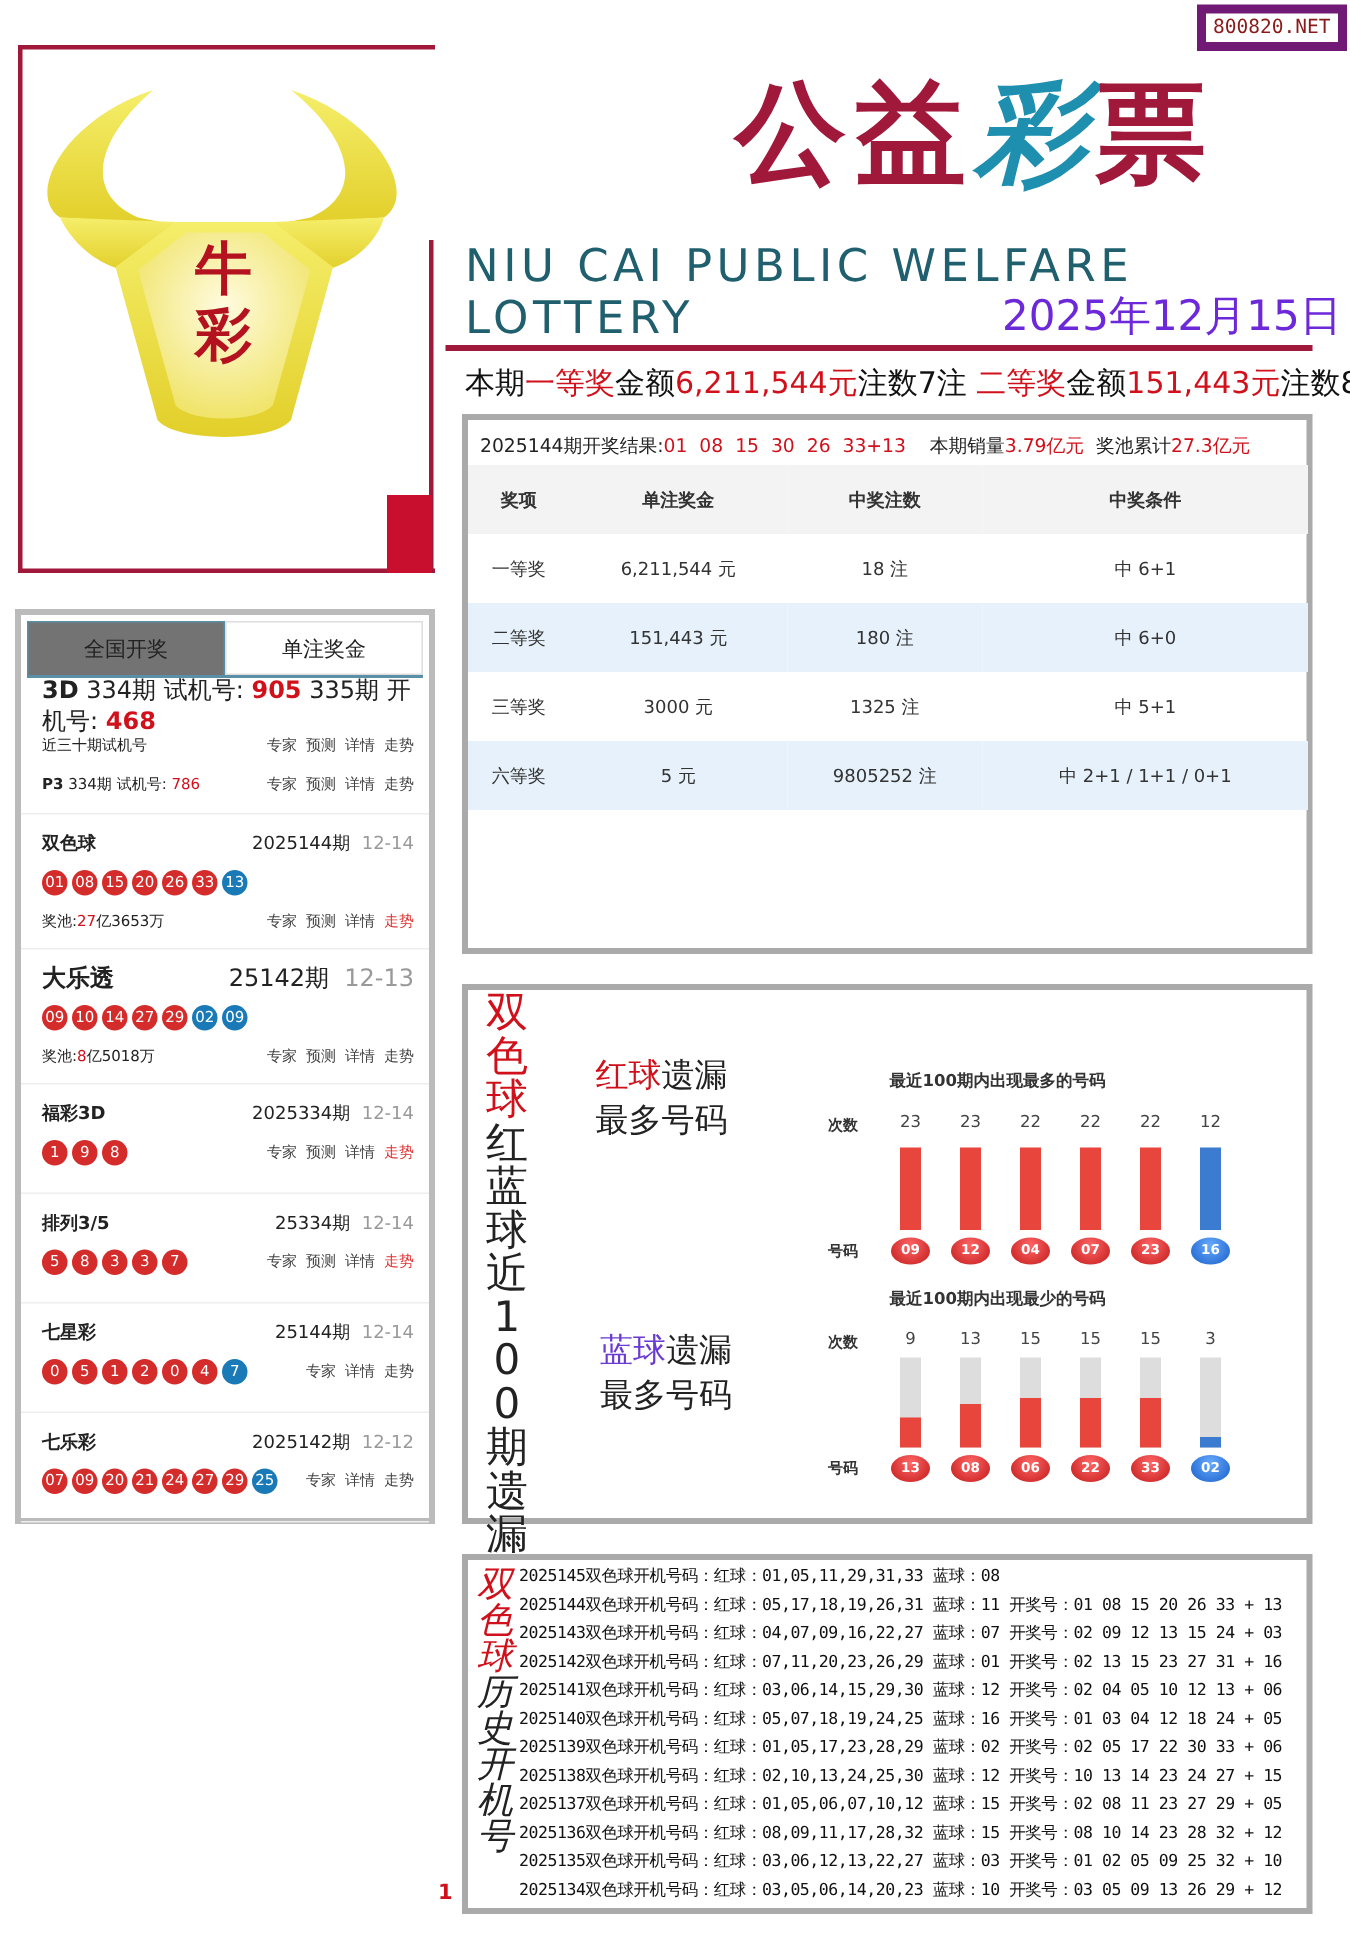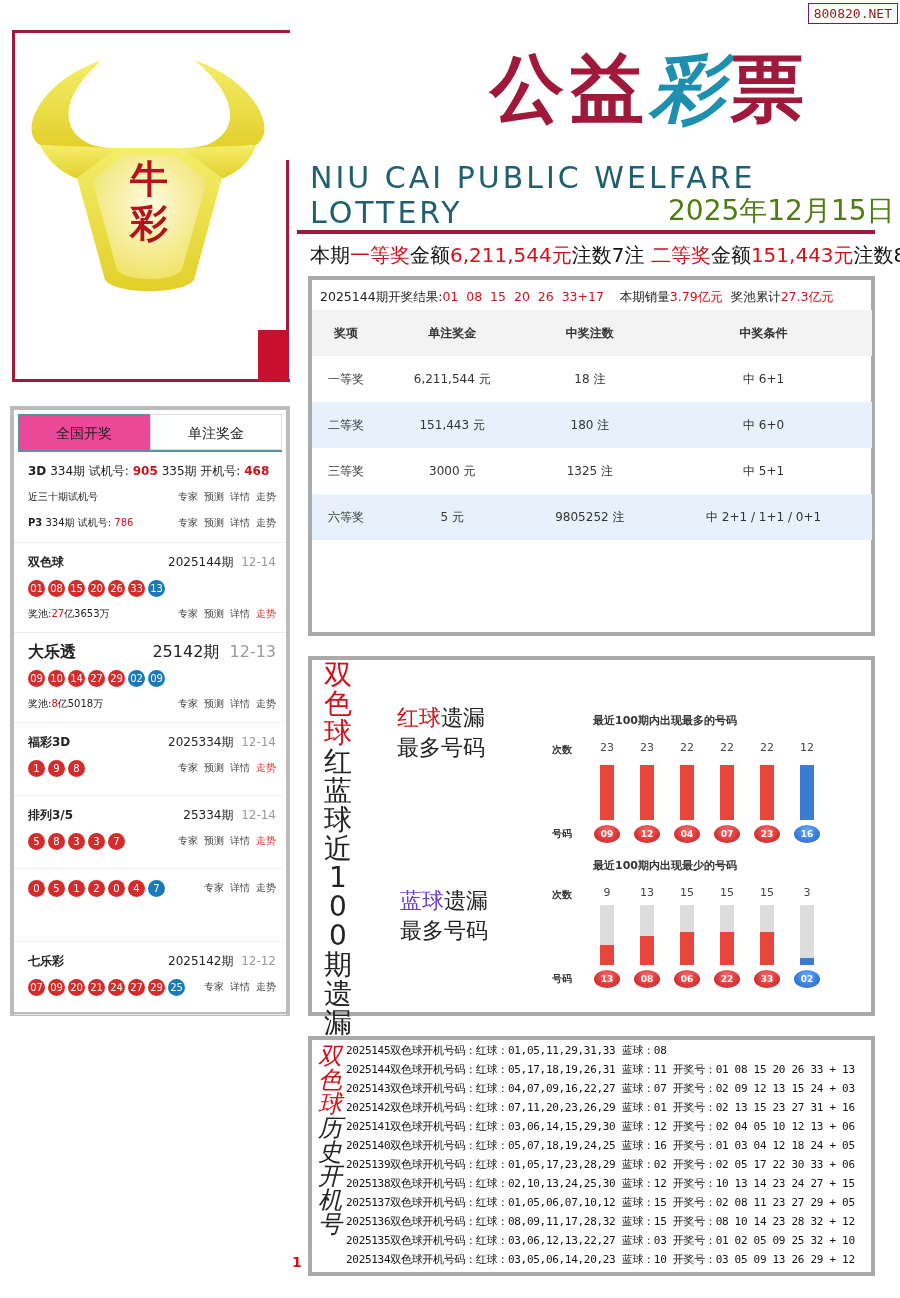--- a/index.html
+++ b/index.html
@@ -1,40 +1,40 @@
 <!DOCTYPE html>
 <html><head>
 <meta charset="utf-8">
 <style>
 *{box-sizing:border-box;margin:0;padding:0}
 body{width:900px;height:1298px;background:#fff;position:relative;font-family:"DejaVu Sans","Liberation Sans",sans-serif;color:#222;overflow:hidden}
 .abs{position:absolute}
-.watermark{right:2px;top:3px;border:1px solid #701a75;color:#8b1a1a;font-size:13px;padding:2px 5px;font-family:"DejaVu Sans Mono",monospace;background:#fff}
+.watermark{right:2px;top:3px;border:6px solid #701a75;color:#8b1a1a;font-size:13px;padding:2px 5px;font-family:"DejaVu Sans Mono",monospace;background:#fff}
 .logo-frame{left:12px;top:30px;width:278px;height:300px;border-left:3px solid #a0183a;border-top:3px solid #a0183a}
 .logo-frame2{left:12px;top:330px;width:278px;height:52px;border-left:3px solid #a0183a;border-bottom:3px solid #a0183a}
 .logo-rightbar{left:286px;top:160px;width:3px;height:222px;background:#a0183a}
 .logo-redblock{left:258px;top:330px;width:30px;height:52px;background:#c8102e}
 .bull{left:22px;top:50px;width:255px;height:255px}
 .title-cn{left:490px;top:40px;font-size:74px;font-weight:bold;color:#a0183a;letter-spacing:6px;font-family:"DejaVu Sans",sans-serif}
 .title-cn .cai{color:#1f8fb0;font-style:italic}
 .title-en{left:310px;top:160px;font-size:30px;color:#1f5f6e;letter-spacing:3px}
-.date{left:668px;top:192px;font-size:28px;color:#4d7c0f}
+.date{left:668px;top:192px;font-size:28px;color:#6d28d9}
 .hr-red{left:297px;top:230px;width:578px;height:4px;background:#a0183a}
 .summary{left:310px;top:242px;font-size:20px;color:#111;white-space:nowrap}
 .red{color:#d0111b}
 .prize-box{left:308px;top:276px;width:567px;height:360px;border:4px solid #aaa;background:#fff}
 .prize-head{height:30px;font-size:12.5px;padding:9px 0 0 8px;white-space:nowrap}
 table.pt{width:560px;border-collapse:collapse;font-size:12px}
 table.pt th{background:#f3f3f3;height:46px;font-weight:bold;color:#333}
 table.pt td{height:46px;text-align:center;color:#333}
 table.pt tr.alt td{background:#e6f1fb}
 .side{left:10px;top:406px;width:280px;height:610px;border:4px solid #bbb;background:#fff}
 .tabs{display:flex;margin:4px 4px 0 4px;border-bottom:2px solid #5a8fa8}
 .tab{flex:1;height:36px;text-align:center;line-height:36px;font-size:14px;border:1px solid #ddd}
-.tab.active{border:1px solid #5a8fa8;border-bottom:none;background:#ec4899}
+.tab.active{border:1px solid #5a8fa8;border-bottom:none;background:#737373}
 .sect{padding:6px 10px 6px 14px;border-bottom:1px solid #eee}
 .row{display:flex;justify-content:space-between;align-items:center;font-size:11px;height:26px}
 .row .b{font-weight:bold}
 .links span{margin-left:6px;color:#444}
 .links span.hot{color:#d33}
 .gray{color:#999}
 .balls{display:flex;gap:3px}
 .ball{width:17px;height:17px;border-radius:50%;background:#d42b2b;color:#fff;font-size:10px;text-align:center;line-height:17px}
 .ball.blue{background:#1a7ab8}
 .miss-box{left:308px;top:656px;width:567px;height:360px;border:4px solid #aaa;background:#fff}
@@ -89,21 +89,21 @@
 <div class="abs title-en">NIU CAI PUBLIC WELFARE LOTTERY</div>
 <div class="abs date">2025年12月15日</div>
 <div class="abs hr-red"></div>
 
 <div class="abs summary">
   <span>本期</span><span class="red">一等奖</span><span>金额</span><span class="red">6,211,544元</span><span>注数7注</span>&nbsp;<span class="red">二等奖</span><span>金额</span><span class="red">151,443元</span><span>注数81注</span>
 </div>
 
 <div class="abs prize-box">
   <div class="prize-head">
-    <span>2025144期开奖结果:</span><span class="red" style="white-space:pre">01  08  15  20  26  33+17</span>&nbsp;&nbsp;&nbsp;
+    <span>2025144期开奖结果:</span><span class="red" style="white-space:pre">01  08  15  30  26  33+13</span>&nbsp;&nbsp;&nbsp;
     <span>本期销量</span><span class="red">3.79亿元</span>&nbsp;
     <span>奖池累计</span><span class="red">27.3亿元</span>
   </div>
   <table class="pt">
     <thead>
         <tr>
       <th>奖项</th>
       <th>单注奖金</th>
       <th>中奖注数</th>
       <th>中奖条件</th>
@@ -137,21 +137,21 @@
       </tbody>
   </table>
 </div>
 
 <div class="abs side">
   <div class="tabs">
     <div class="tab active">全国开奖</div>
     <div class="tab">单注奖金</div>
   </div>
   <div class="sect">
-    <div class="row" style="font-size:12px">
+    <div class="row" style="font-size:16px">
       <div><span class="b">3D</span> <span>334期 试机号:</span> <span class="red b">905</span> <span>335期 开机号:</span> <span class="red b">468</span></div>
     </div>
     <div class="row" style="font-size:10px">
       <span>近三十期试机号</span>
       <span class="links"><span>专家</span><span>预测</span><span>详情</span><span>走势</span></span>
     </div>
     <div class="row" style="font-size:10px">
       <div><span class="b">P3</span> <span>334期 试机号:</span> <span class="red">786</span></div>
       <span class="links"><span>专家</span><span>预测</span><span>详情</span><span>走势</span></span>
     </div>
@@ -223,20 +223,24 @@
             <span class="ball">5</span>
             <span class="ball">8</span>
             <span class="ball">3</span>
             <span class="ball">3</span>
             <span class="ball">7</span>
           </div>
           <span class="links" style="font-size:10px"><span class="">专家</span><span class="">预测</span><span class="">详情</span><span class="hot">走势</span></span>
         </div>
       </div>
       <div class="sect" style="height: 73px;">
+        <div class="row" style="font-size:12px">
+          <span class="b">七星彩</span>
+          <span>25144期&nbsp;&nbsp;<span class="gray">12-14</span></span>
+        </div>
         <div class="row">
           <div class="balls">
             <span class="ball">0</span>
             <span class="ball">5</span>
             <span class="ball">1</span>
             <span class="ball">2</span>
             <span class="ball">0</span>
             <span class="ball">4</span>
             <span class="ball blue">7</span>
           </div>

